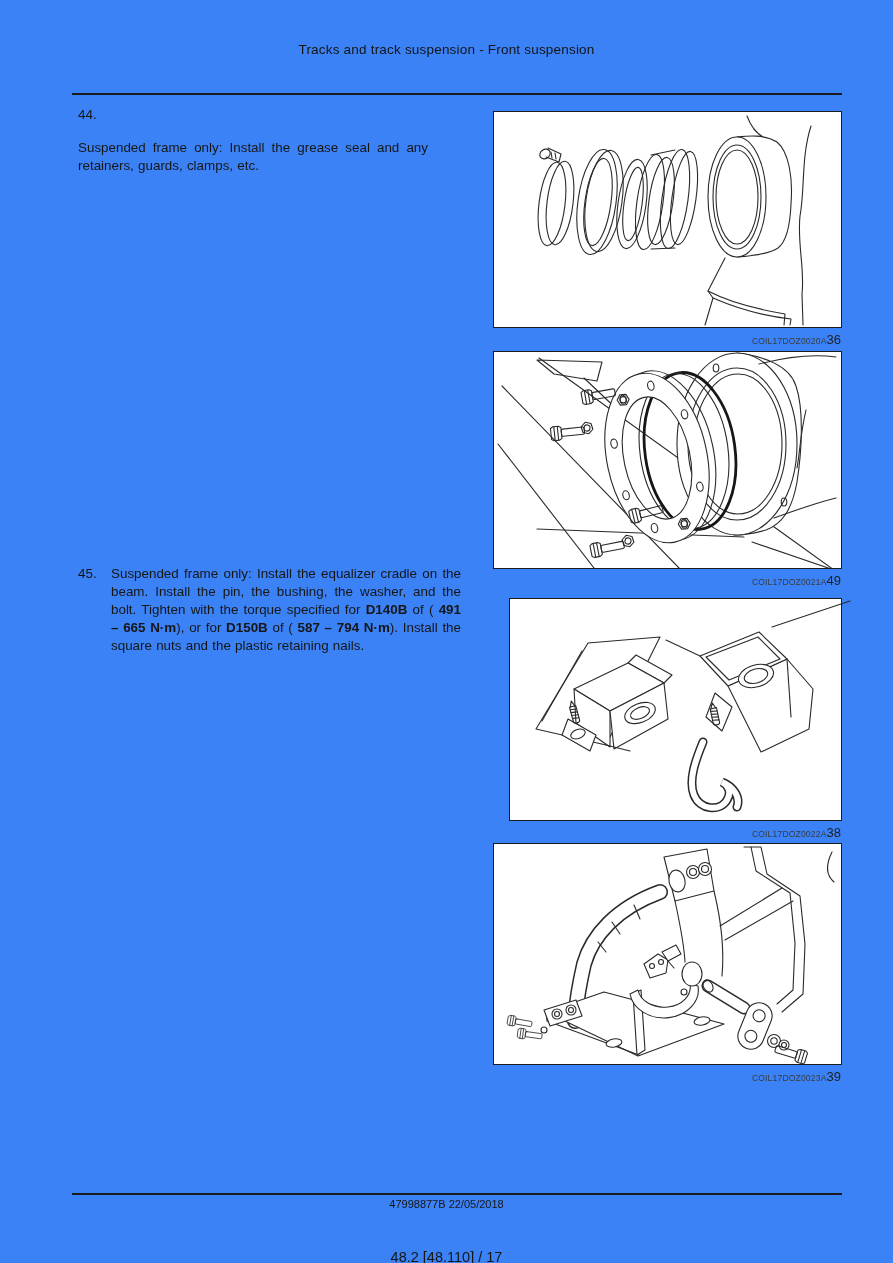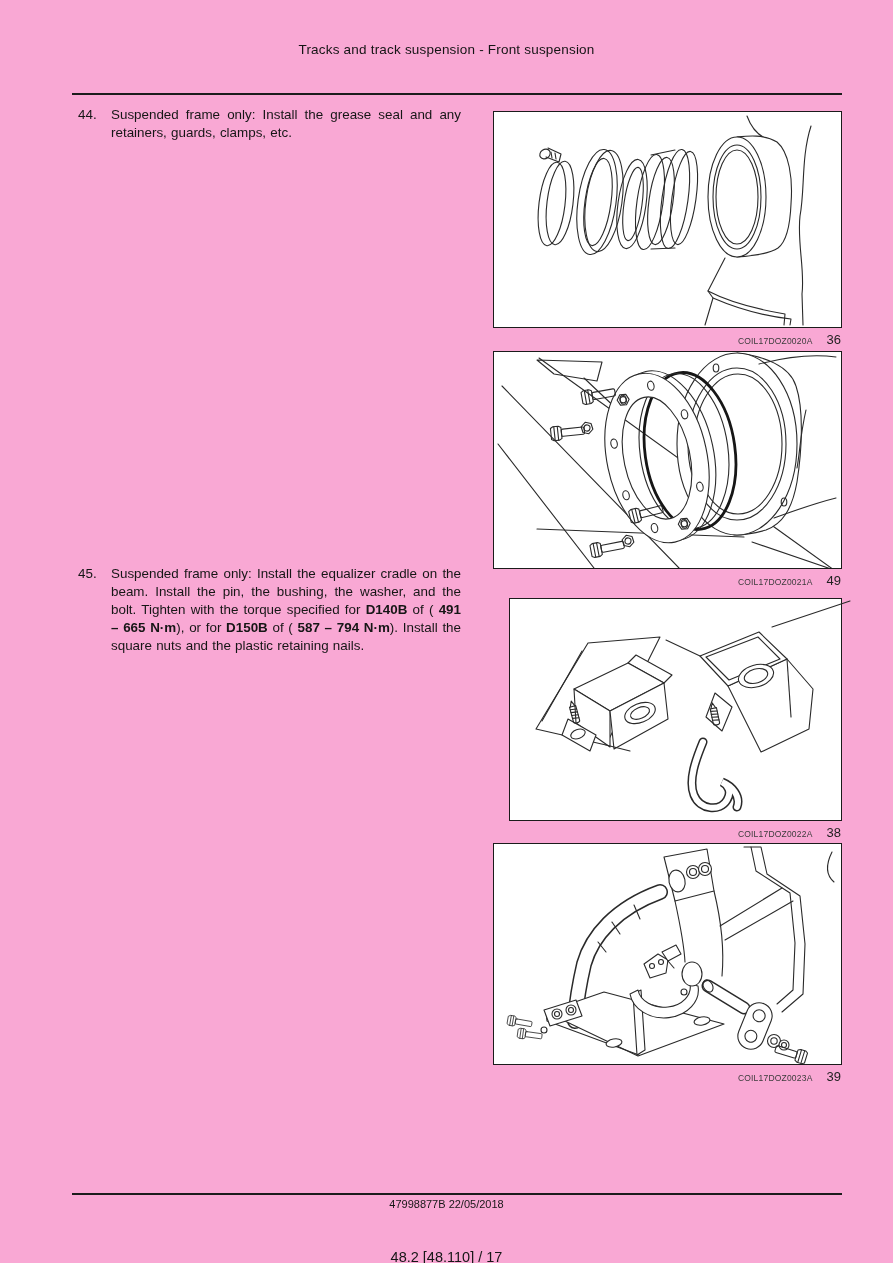--- a/index.html
+++ b/index.html
@@ -1,40 +1,40 @@
 <!DOCTYPE html>
 <html><head>
 <meta charset="utf-8">
 <style>
   * { margin:0; padding:0; box-sizing:border-box; }
   html,body { background:#ffffff; }
   .page {
-    position:relative; width:893px; height:1263px; background:#f9a8d4;
+    position:relative; width:893px; height:1263px; background:#3b82f6;
     font-family:"Liberation Sans", sans-serif; color:#161616; overflow:hidden;
   }
   .page-title {
     position:absolute; top:42px; left:0; width:100%;
     text-align:center; font-size:13.5px; letter-spacing:0.2px; color:#141414;
   }
   .rule { position:absolute; left:72px; width:770px; height:1.6px; background:#1c1c1c; }
   .rule-header { top:93px; }
   .rule-footer { top:1193px; }
 
   .step { position:absolute; left:78px; width:383px; display:flex; font-size:13.4px; line-height:18px; color:#161616; }
-  .step-44 { top:106px; }
+  .step-44 { top:106px;flex-direction:column; }
   .step-45 { top:565px; }
   .step-num { flex:0 0 33px; width:33px; }
   .step-body { width:350px; text-align:justify; word-spacing:0.5px; }
   .step-body b { font-weight:bold; }
 
   .figure { position:absolute; left:493px; width:349px; }
   .fig-36 { top:111px; } .fig-37 { top:351px; } .fig-38 { top:598px;padding-left:16px; } .fig-39 { top:843px; }
   .fig-box { border:1.5px solid #1b1b1b; background:#fff; }
   .fig-box svg { display:block; }
-  .fig-caption { display:flex; justify-content:flex-end; align-items:baseline; gap:14px; margin-top:4px; padding-right:1px; }
+  .fig-caption { display:flex; justify-content:flex-end; align-items:baseline; gap:0; margin-top:4px; padding-right:1px; }
   .fig-code { font-size:8.5px; color:#3b3b3b; letter-spacing:0.2px; }
   .fig-num  { font-size:13px; color:#1f1f1f; }
 
   .footer-doc { position:absolute; top:1198px; left:0; width:100%; text-align:center; font-size:11px; color:#161616; }
   .footer-sec { position:absolute; top:1211px; left:0; width:100%; text-align:center; font-size:14.5px; color:#161616;margin-top:38px; }
 
   
   .ln  { fill:none; stroke:#2a2a2a; stroke-width:1.1; stroke-linecap:round; stroke-linejoin:round; }
   .lnw { fill:#ffffff; stroke:#2a2a2a; stroke-width:1.1; stroke-linejoin:round; }
   .oring { fill:none; stroke:#161616; stroke-width:2.8; }

